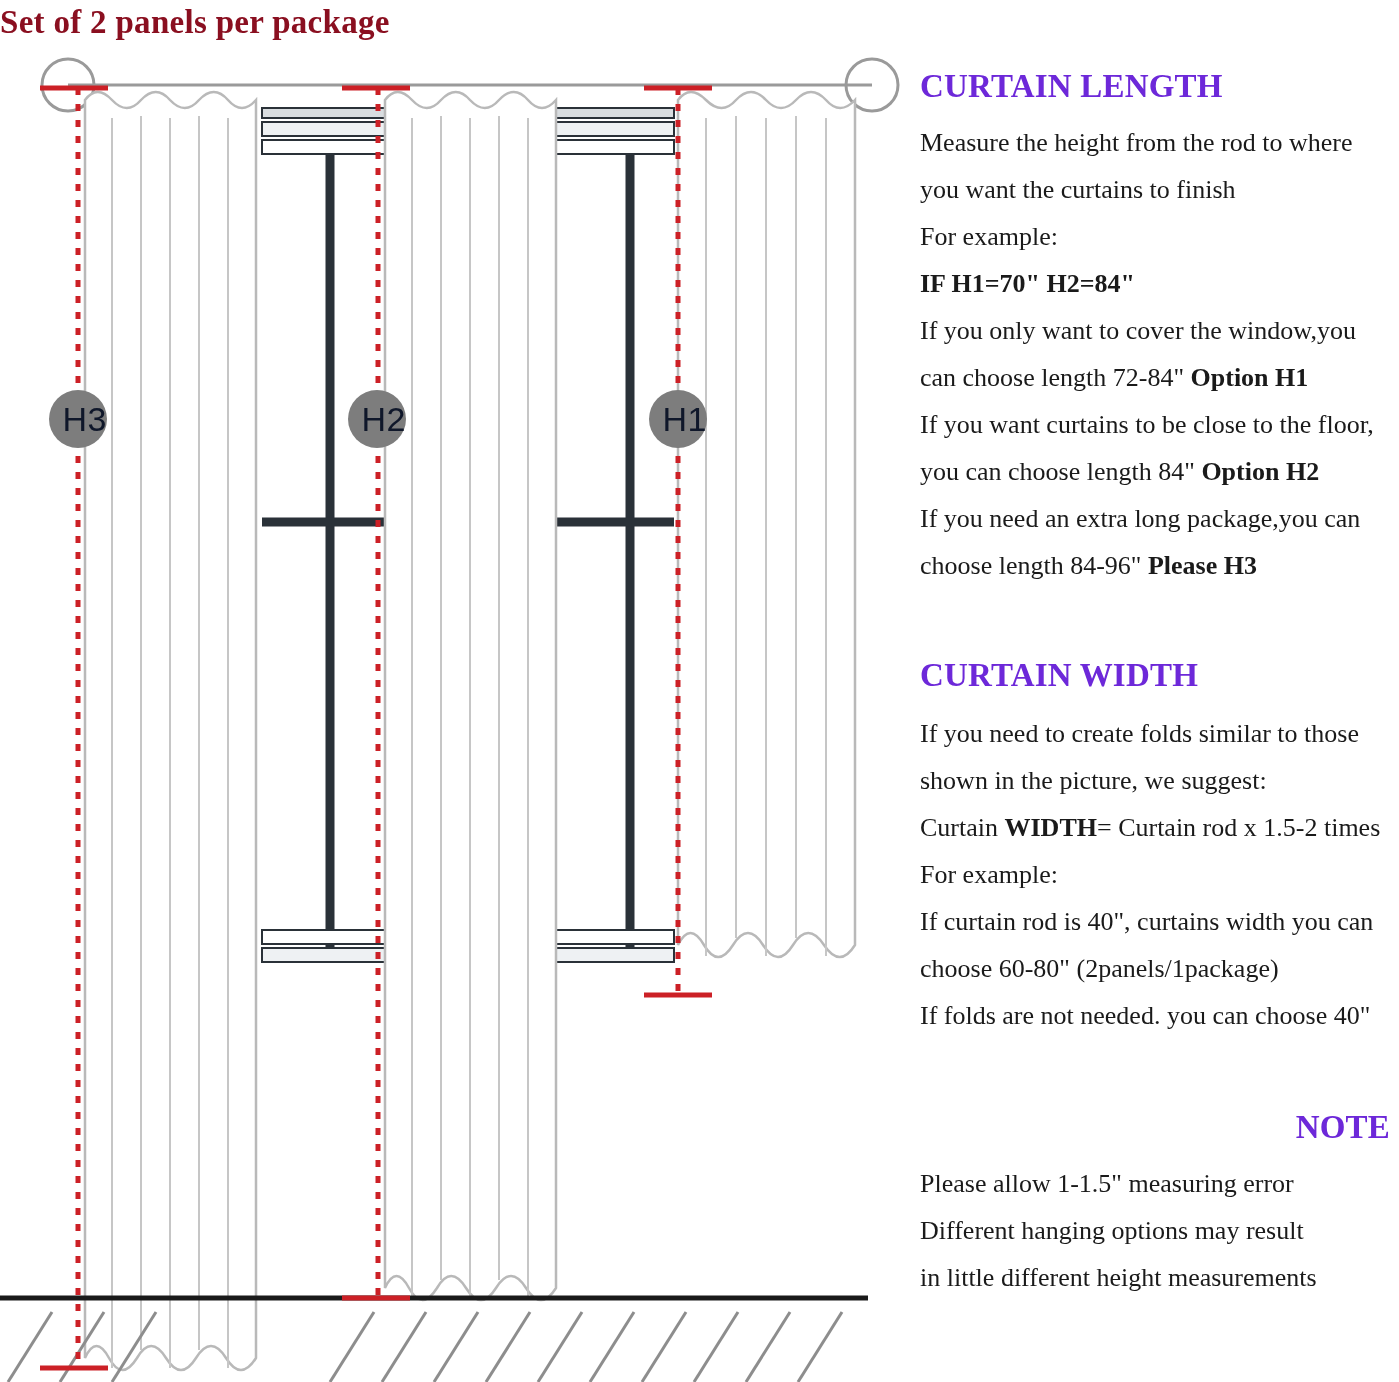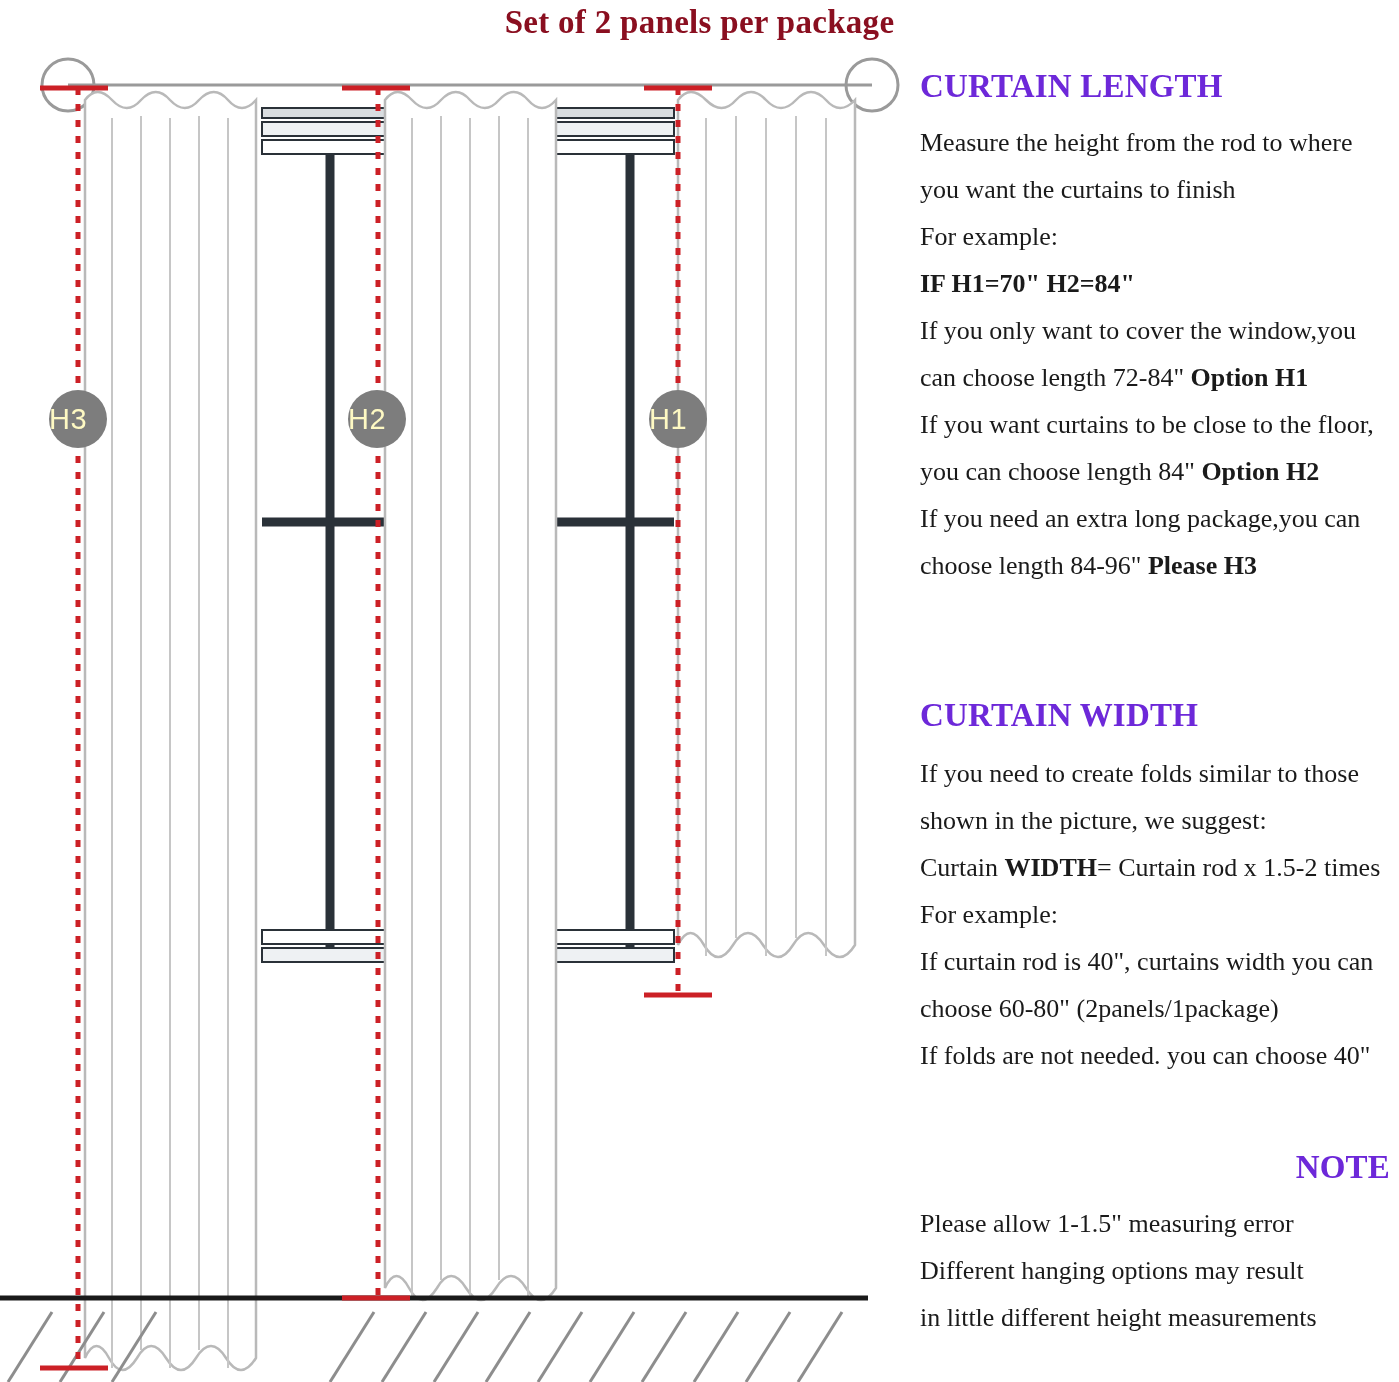--- a/index.html
+++ b/index.html
@@ -19,21 +19,20 @@
     position: absolute;
     inset: 0;
   }
 
   
   .header-title {
     position: absolute;
     top: 0;
     left: 0;
     width: 1399px;
-    text-align: center;
     font-family: "Liberation Serif", serif;
     font-weight: bold;
     font-size: 33px;
     color: #8a0f20;
     letter-spacing: 0.3px;
     padding-top: 4px;
     box-sizing: border-box;
   }
 
   
@@ -48,27 +47,27 @@
     display: block;
   }
 
   
   .badge {
     position: absolute;
     width: 58px;
     height: 58px;
     border-radius: 50%;
     background: #7d7d7d;
-    color: #fef9c3;
+    color: #0f172a;
     font-family: "Liberation Sans", sans-serif;
-    font-size: 29px;
+    font-size: 34px;
     font-weight: normal;
     display: flex;
     align-items: center;
-    justify-content: flex-start;
+    justify-content: flex-end;
     line-height: 1;
     letter-spacing: 0.5px;
   }
   .badge-h3 { left: 49px;  top: 350px; }
   .badge-h2 { left: 348px; top: 350px; }
   .badge-h1 { left: 649px; top: 350px; }
 
   
   .text-col {
     position: absolute;
@@ -88,21 +87,21 @@
     font-family: "Liberation Serif", serif;
     font-size: 26px;
     line-height: 47px;
     color: #1a1a1a;
     margin: 0;
   }
   .sec-body .b { font-weight: bold; }
   .sec-body p { margin: 0; white-space: nowrap; }
 
   .block-length { margin-bottom: 0; }
-  .block-width  { margin-top: 108px; }
+  .block-width  { margin-top: 68px; }
   .block-note   { margin-top: 70px; }
   .block-width .sec-title { margin-bottom: 16px; }
   .block-note  .sec-title { margin-bottom: 14px; text-align: right; }
 </style>
 </head>
 <body>
 
 <div id="page">
 
   <div class="header-title">Set of 2 panels per package</div>

